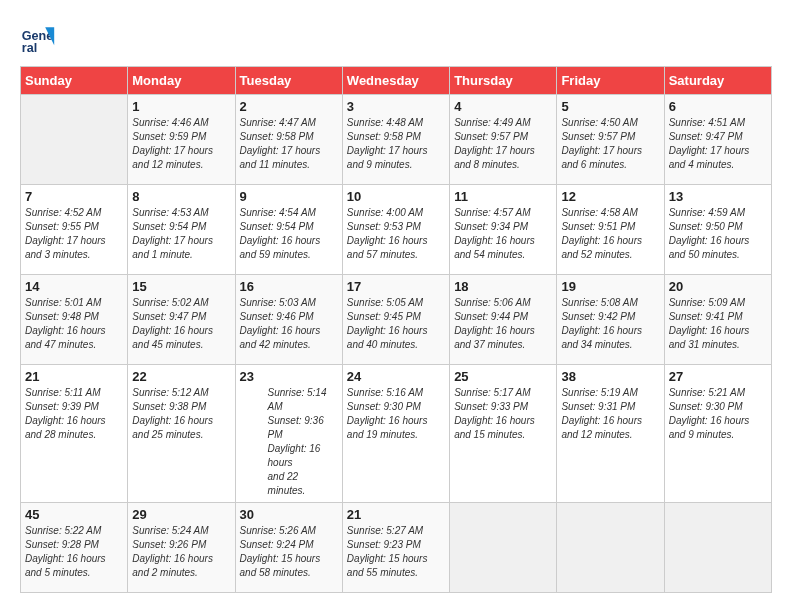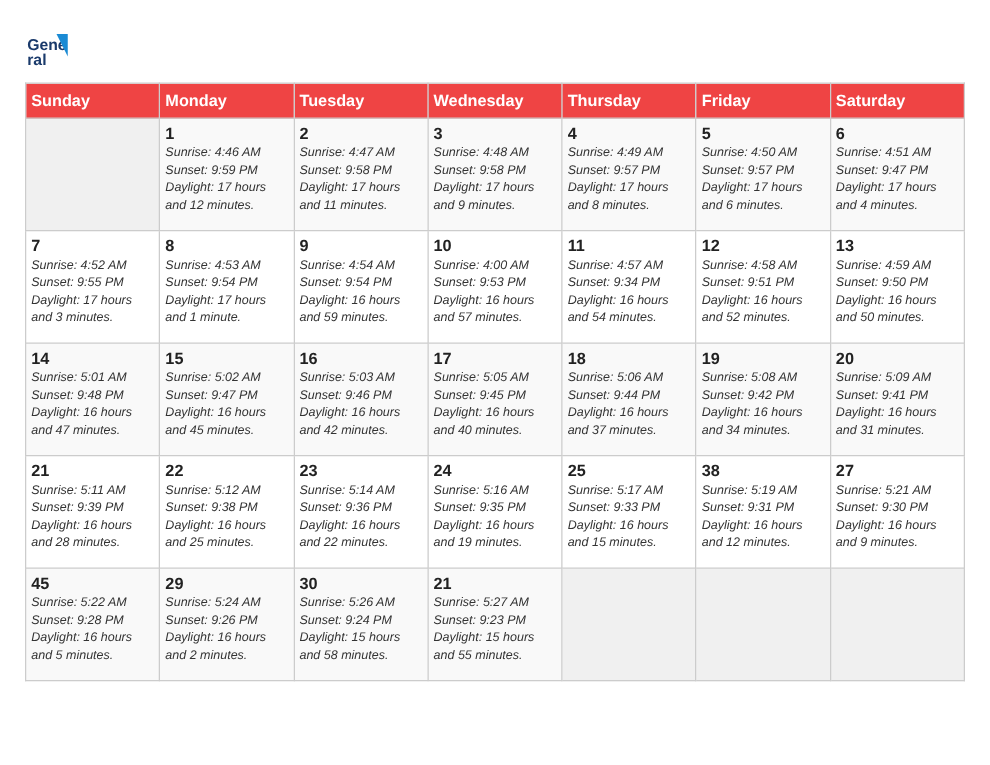--- a/index.html
+++ b/index.html
@@ -280,29 +280,29 @@
         </td>
         <td>
           <div class="day-number">22</div>
           <div class="day-info" style="white-space: pre-line;">Sunrise: 5:12 AM
 Sunset: 9:38 PM
 Daylight: 16 hours
 and 25 minutes.</div>
         </td>
         <td>
           <div class="day-number">23</div>
-          <div class="day-info" style="white-space: pre-line;">Sunrise: 5:14 AM
+          <div class="day-info" style="white-space: pre-line; margin-left: 28px;">Sunrise: 5:14 AM
 Sunset: 9:36 PM
 Daylight: 16 hours
 and 22 minutes.</div>
         </td>
         <td>
           <div class="day-number">24</div>
           <div class="day-info" style="white-space: pre-line;">Sunrise: 5:16 AM
-Sunset: 9:35 PM
+Sunset: 9:30 PM
 Daylight: 16 hours
 and 19 minutes.</div>
         </td>
         <td>
           <div class="day-number">25</div>
           <div class="day-info" style="white-space: pre-line;">Sunrise: 5:17 AM
 Sunset: 9:33 PM
 Daylight: 16 hours
 and 15 minutes.</div>
         </td>

